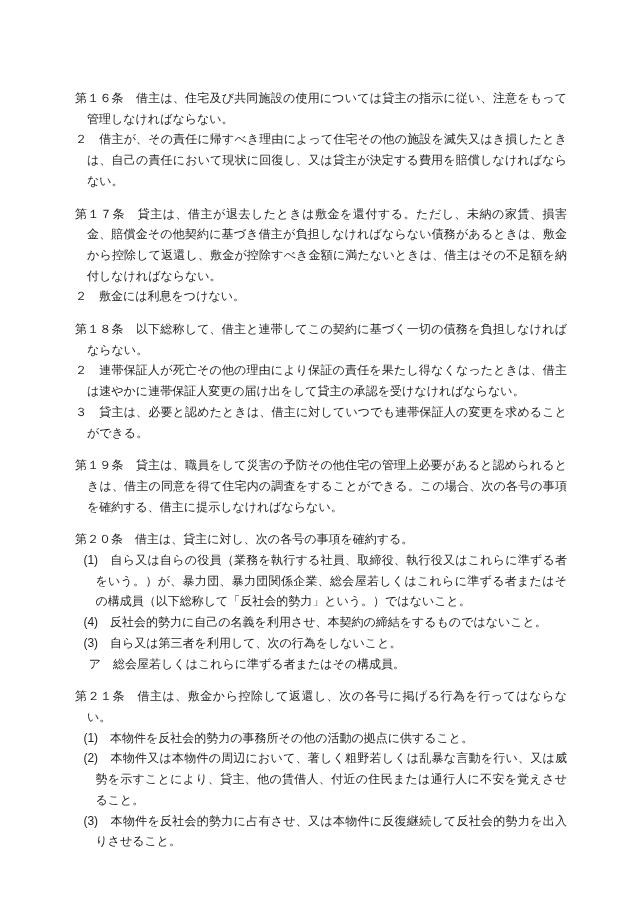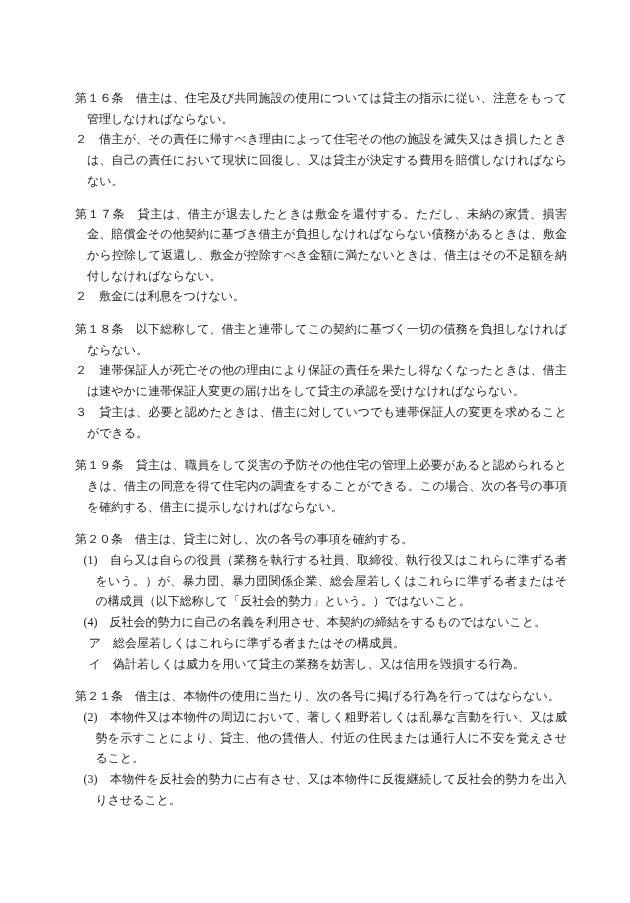--- a/index.html
+++ b/index.html
@@ -8,21 +8,21 @@
     background: #ffffff;
   }
   .page {
     position: relative;
     box-sizing: border-box;
     width: 630px;
     height: 903px;
     background: #ffffff;
     overflow: hidden;
     padding: 88px 63px 0 75px;
-    font-family: Liberation Serif, serif;
+    font-family: Liberation Sans, sans-serif;
     font-size: 12px;
     line-height: 20.7px;
     color: #1f1f1f;
     text-align: justify;
   }
   section.clause {
     margin: 0 0 12px 0;
   }
   section.clause:last-child {
     margin-bottom: 0;
@@ -70,23 +70,24 @@
   </section>
 
   <section class="clause">
     <p class="article">第１９条　貸主は、職員をして災害の予防その他住宅の管理上必要があると認められるときは、借主の同意を得て住宅内の調査をすることができる。この場合、次の各号の事項を確約する、借主に提示しなければならない。</p>
   </section>
 
   <section class="clause">
     <p class="article">第２０条　借主は、貸主に対し、次の各号の事項を確約する。</p>
     <p class="item">(1)　自ら又は自らの役員（業務を執行する社員、取締役、執行役又はこれらに準ずる者をいう。）が、暴力団、暴力団関係企業、総会屋若しくはこれらに準ずる者またはその構成員（以下総称して「反社会的勢力」という。）ではないこと。</p>
     <p class="item">(4)　反社会的勢力に自己の名義を利用させ、本契約の締結をするものではないこと。</p>
+    <p class="item">(3)　自ら又は第三者を利用して、次の行為をしないこと。</p>
     <p class="subitem">ア　総会屋若しくはこれらに準ずる者またはその構成員。</p>
-    <p class="subitem">イ　偽計若しくは威力を用いて貸主の業務を妨害し、又は信用を毀損する行為。</p>
   </section>
 
   <section class="clause">
-    <p class="article">第２１条　借主は、本物件の使用に当たり、次の各号に掲げる行為を行ってはならない。</p>
+    <p class="article">第２１条　借主は、敷金から控除して返還し、次の各号に掲げる行為を行ってはならない。</p>
+    <p class="item">(1)　本物件を反社会的勢力の事務所その他の活動の拠点に供すること。</p>
     <p class="item">(2)　本物件又は本物件の周辺において、著しく粗野若しくは乱暴な言動を行い、又は威勢を示すことにより、貸主、他の賃借人、付近の住民または通行人に不安を覚えさせること。</p>
     <p class="item">(3)　本物件を反社会的勢力に占有させ、又は本物件に反復継続して反社会的勢力を出入りさせること。</p>
   </section>
 
 </div>
 
 </body></html>

